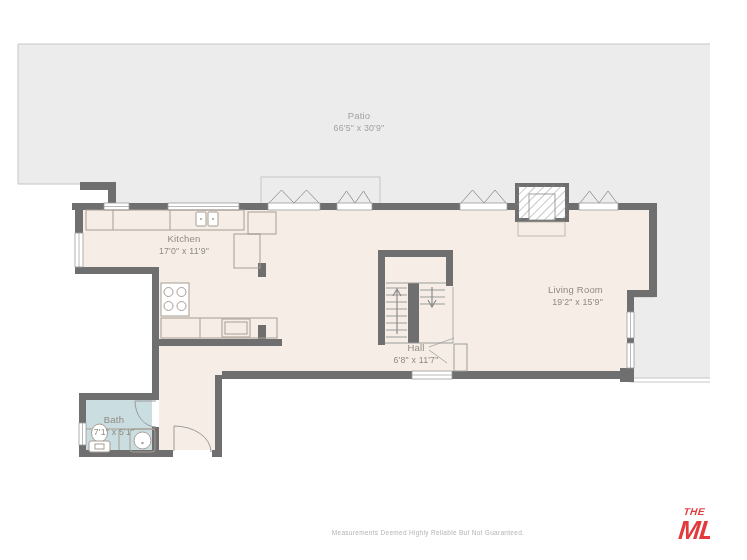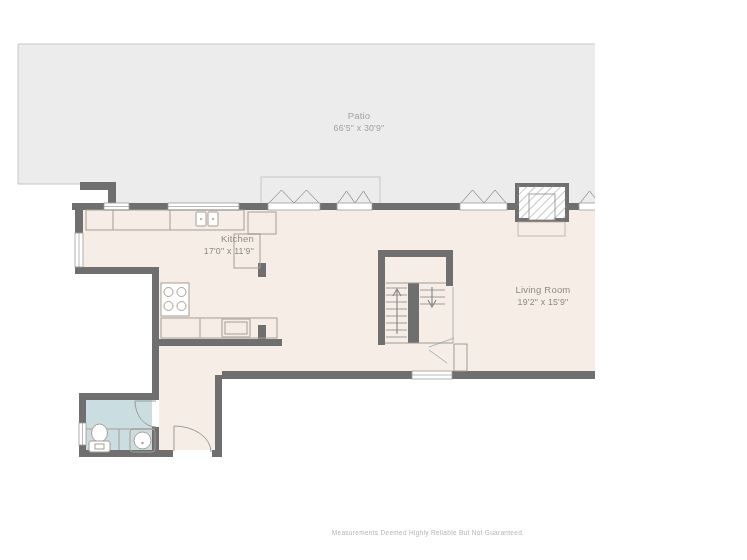--- a/index.html
+++ b/index.html
@@ -1,16 +1,16 @@
 <!DOCTYPE html>
 <html style="--wall: #6f6f6f; --floor: #f6eee6; --patio: #ececec; --patio_border: #c6c6c6; --bath: #cadde0; --accent_red: #e23b3e; --label: #8f8a83; --muted_label: #a2a2a2; --disclaimer: #b4b4b4;"><head>
 <meta charset="utf-8">
 <style>
   html,body{margin:0;padding:0;background:#ffffff;}
-  #canvas{position:relative;width:595px;height:560px;background:#ffffff;overflow:hidden;
+  #canvas{position:relative;width:710px;height:560px;background:#ffffff;overflow:hidden;
           font-family:"Liberation Sans", sans-serif;}
   svg{position:absolute;left:0;top:0;}
 
   
   .patiopoly{fill:var(--patio,#ececec);stroke:var(--patio_border,#c6c6c6);stroke-width:1;}
   .thin{stroke:var(--patio_border,#c6c6c6);stroke-width:1;fill:none;}
   .floorpoly{fill:var(--floor,#f6eee6);}
   .bathpoly{fill:var(--bath,#cadde0);}
   .wall{fill:var(--wall,#6f6f6f);}
   .win{fill:#ffffff;stroke:#9b9b9b;stroke-width:0.8;}
@@ -241,27 +241,35 @@
     <rect x="173" y="450" width="39" height="7" fill="#ffffff"></rect>
     <line class="door" x1="174" y1="426" x2="174" y2="451"></line>
     <path class="door" d="M174,426 A37,26 0 0 1 211,452"></path>
   </g>
 </svg>
 
 <div class="room-label muted" style="left:299px;top:110px;">
   <div class="rname">Patio</div>
   <div class="dims">66'5" x 30'9"</div>
 </div>
-<div class="room-label" style="left:134px;top:233px;text-align:right;">
+<div class="room-label" style="left:124px;top:233px;">
   <div class="rname">Kitchen</div>
   <div class="dims">17'0" x 11'9"</div>
 </div>
-<div class="room-label" style="left:483px;top:284px;">
+<div class="room-label" style="left:483px;top:284px;text-align:right;">
   <div class="rname">Living Room</div>
   <div class="dims">19'2" x 15'9"</div>
+</div>
+<div class="room-label" style="left:356px;top:342px;">
+  <div class="rname">Hall</div>
+  <div class="dims">6'8" x 11'7"</div>
+</div>
+<div class="room-label" style="left:54px;top:414px;">
+  <div class="rname">Bath</div>
+  <div class="dims">7'1" x 5'1"</div>
 </div>
 
 <div class="disclaimer">Measurements Deemed Highly Reliable But Not Guaranteed.</div>
 
 <div class="mls">
   <div class="the">THE</div>
   <div class="big"><span>MLS</span><span class="tm">™</span></div>
   <div class="com">.COM</div>
 </div>
 

